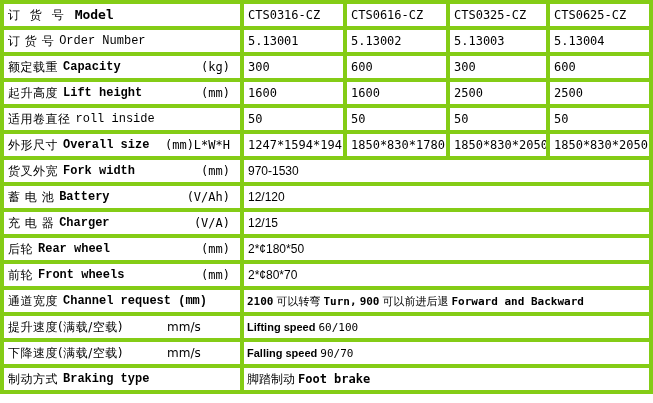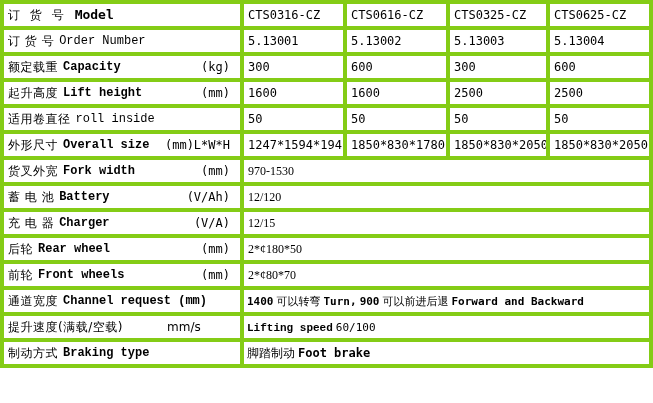--- a/index.html
+++ b/index.html
@@ -59,21 +59,21 @@
     font-size: 12px;
     text-align: right;
   }
   .val {
     width: 103px;
     font-family: "DejaVu Sans Mono", monospace;
     font-size: 11px;
     padding-left: 4px !important;
   }
   .val-wide {
-    font-family: Liberation Serif, serif;
+    font-family: Liberation Sans, sans-serif;
     font-size: 11px;
     padding-left: 4px !important;
     margin-left: 28px;
   }
   .hdr-cn {
     font-family: "DejaVu Sans", sans-serif;
     font-size: 12px;
     letter-spacing: 3px;
     padding-left: 4px;
   }
@@ -96,21 +96,21 @@
   .chan-line {
     font-family: "DejaVu Sans", sans-serif;
     font-size: 11px;
   }
   .chan-bold {
     font-family: "DejaVu Sans Mono", monospace;
     font-weight: bold;
     font-size: 11px;
   }
   .speed-bold {
-    font-family: Liberation Mono, monospace;
+    font-family: Liberation Sans, sans-serif;
     font-weight: bold;
     font-size: 11px;
     text-align: center;
   }
   .speed-num {
     font-family: "DejaVu Sans Mono", monospace;
     font-size: 11px;
   }
   .brake-cn {
     font-family: "DejaVu Sans", sans-serif;
@@ -282,21 +282,21 @@
     </tr>
 
     <tr>
       <td class="lbl">
         <div class="lbl-inner">
           <span class="lbl-cn">通道宽度</span>
           <span class="lbl-en bold-en">Channel request (mm)</span>
         </div>
       </td>
       <td colspan="4">
-        <span class="chan-bold">1400</span>
+        <span class="chan-bold">2100</span>
         <span class="chan-line">可以转弯</span>
         <span class="chan-bold">Turn,</span>
         <span class="chan-bold">900</span>
         <span class="chan-line">可以前进后退</span>
         <span class="chan-bold">Forward and Backward</span>
       </td>
     </tr>
 
     <tr>
       <td class="lbl">
@@ -304,20 +304,32 @@
           <span class="lbl-cn">提升速度(满载/空载)</span>
           <span class="lbl-en unit-slash">mm/s</span>
         </div>
       </td>
       <td colspan="4">
         <span class="speed-bold">Lifting speed</span>
         <span class="speed-num">60/100</span>
       </td>
     </tr>
 
+    <tr>
+      <td class="lbl">
+        <div class="lbl-inner">
+          <span class="lbl-cn">下降速度(满载/空载)</span>
+          <span class="lbl-en unit-slash">mm/s</span>
+        </div>
+      </td>
+      <td colspan="4">
+        <span class="speed-bold">Falling speed</span>
+        <span class="speed-num">90/70</span>
+      </td>
+    </tr>
 
     <tr>
       <td class="lbl">
         <div class="lbl-inner">
           <span class="lbl-cn">制动方式</span>
           <span class="lbl-en bold-en">Braking type</span>
         </div>
       </td>
       <td colspan="4">
         <span class="brake-cn">脚踏制动</span>

